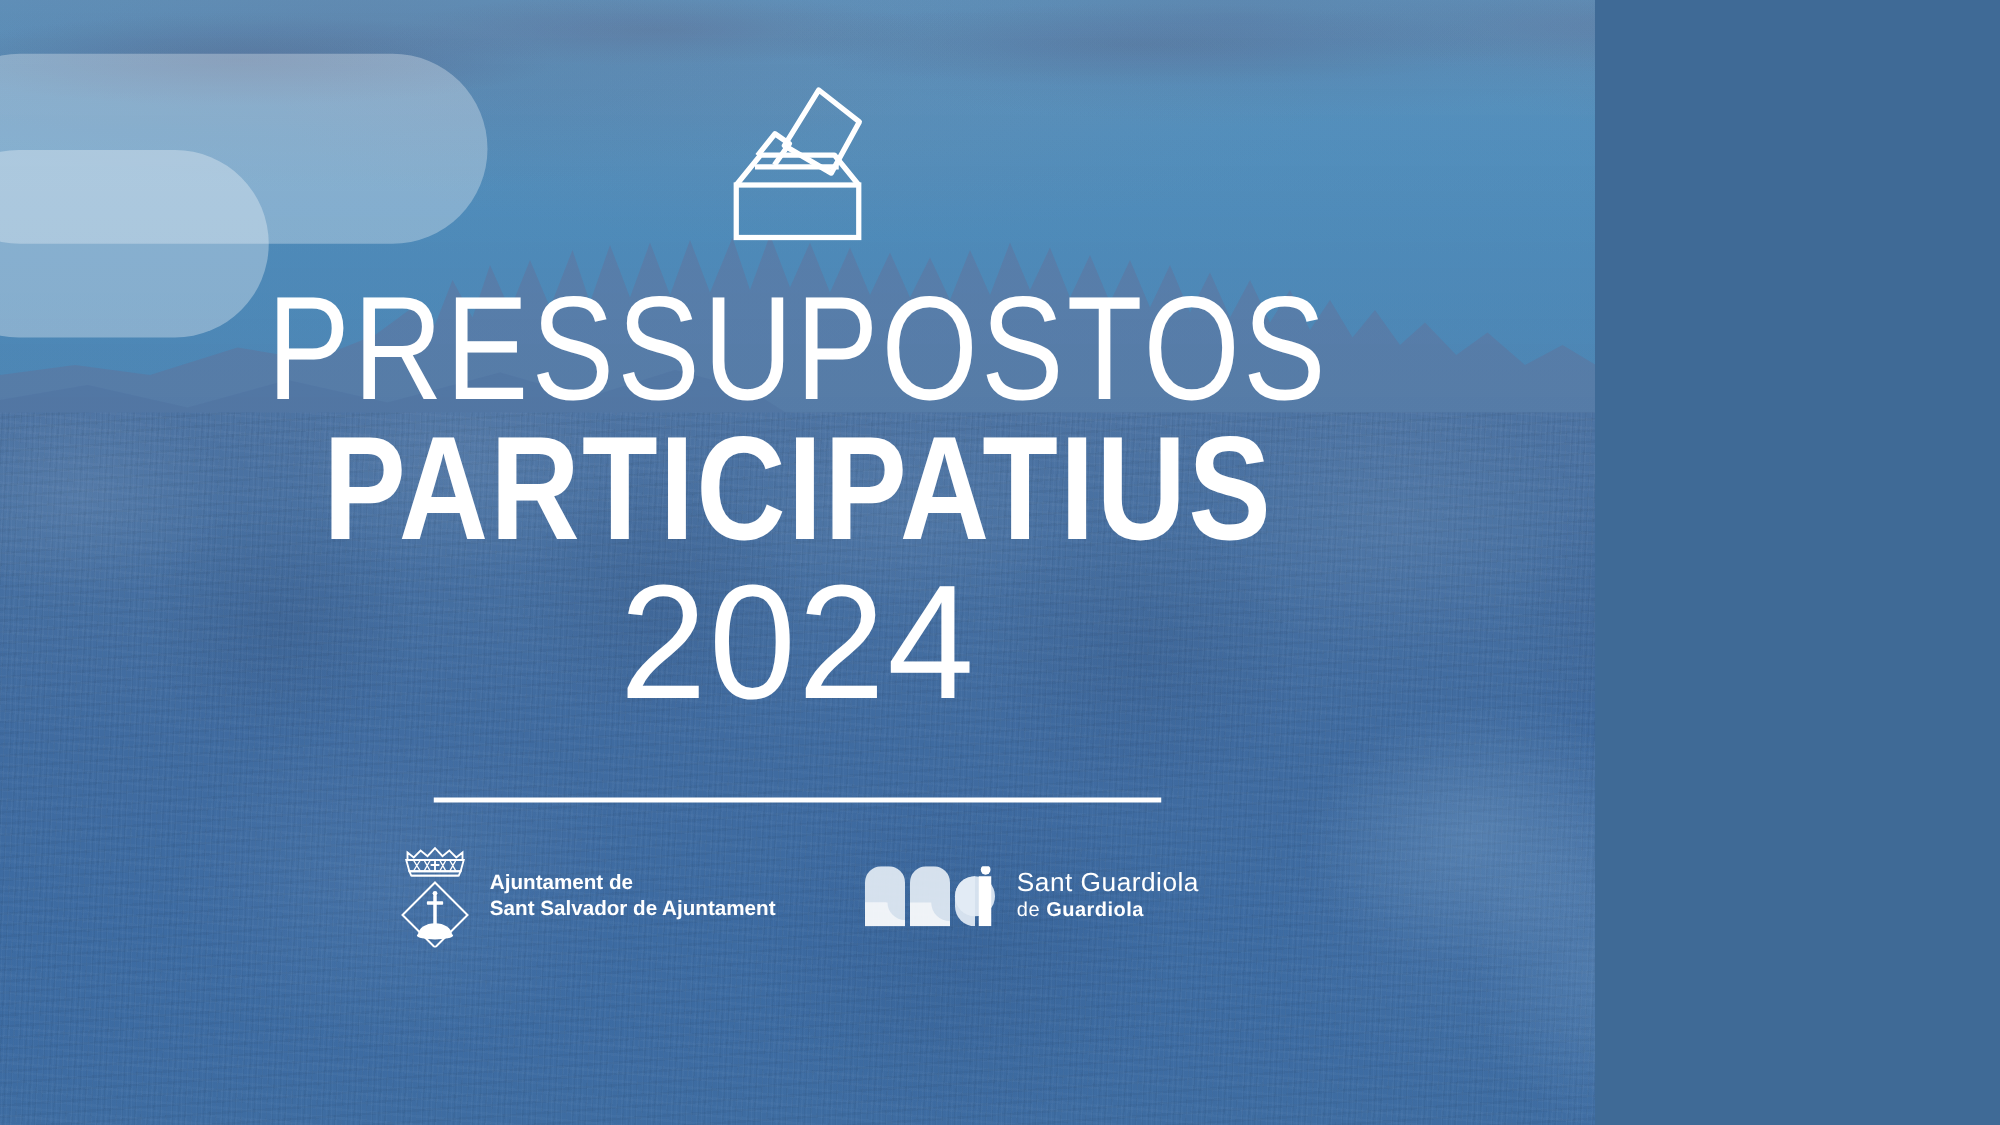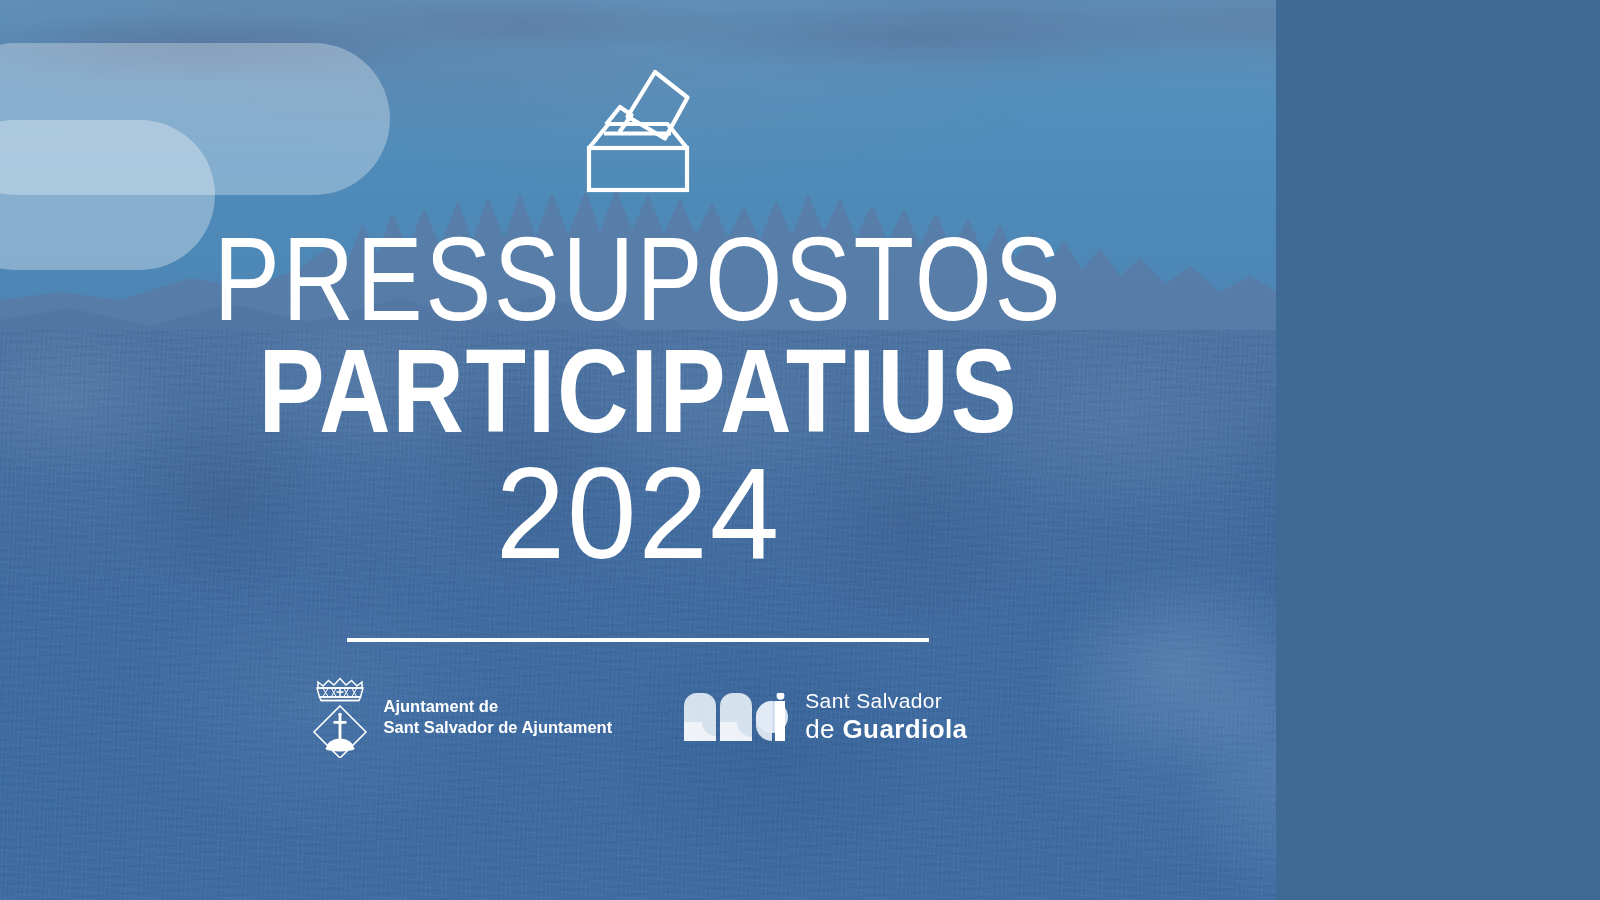--- a/index.html
+++ b/index.html
@@ -228,24 +228,23 @@
     color: #ffffff;
     line-height: 1.18;
     white-space: nowrap;
   }
   .ssg-line1 {
     font-size: 21px;
     font-weight: 300;
     letter-spacing: 0.4px;
   }
   .ssg-line2 {
-    font-size: 26px;
+    font-size: 16px;
     font-weight: 300;
     letter-spacing: 0.4px;
-    text-align: center;
   }
   .ssg-line2 b {
     font-weight: 700;
   }
 </style>
 </head>
 <body>
 
 <div class="poster">
 
@@ -363,20 +362,20 @@
           </g>
 
           <g transform="translate(72 0)">
             <path d="M0 24 A16 16 0 0 1 16 8 L16 48 A16 16 0 0 1 0 32 Z" fill="#e3ecf5" opacity="0.92"></path>
             <circle cx="16" cy="24" r="16" fill="#e3ecf5" opacity="0.92"></circle>
             <rect x="19" y="8" width="10" height="40" fill="#ffffff"></rect>
             <circle cx="24.5" cy="2.8" r="3.9" fill="#ffffff"></circle>
           </g>
         </svg>
         <div class="ssg-text">
-          <div class="ssg-line1">Sant Salvador</div>
+          <div class="ssg-line1">Sant Guardiola</div>
           <div class="ssg-line2"><span>de </span><b>Guardiola</b></div>
         </div>
       </div>
 
     </div>
   </div>
 </div>
 
 </body></html>

